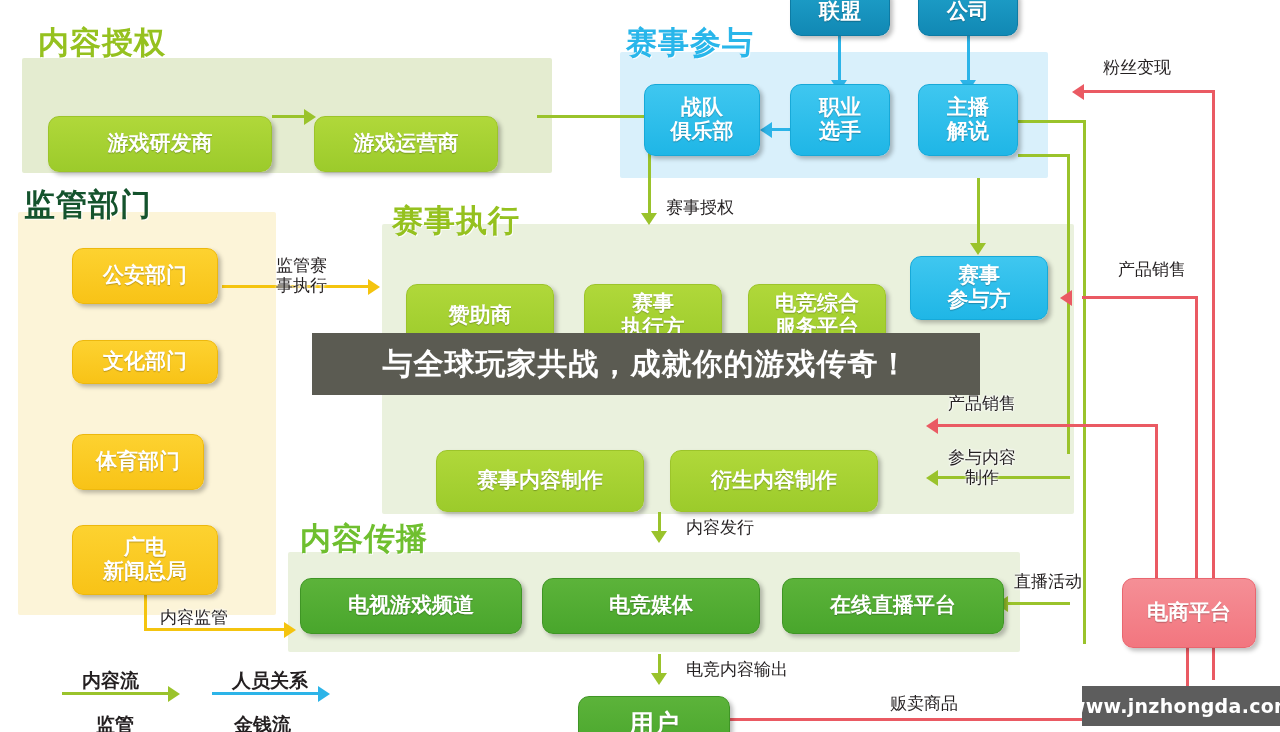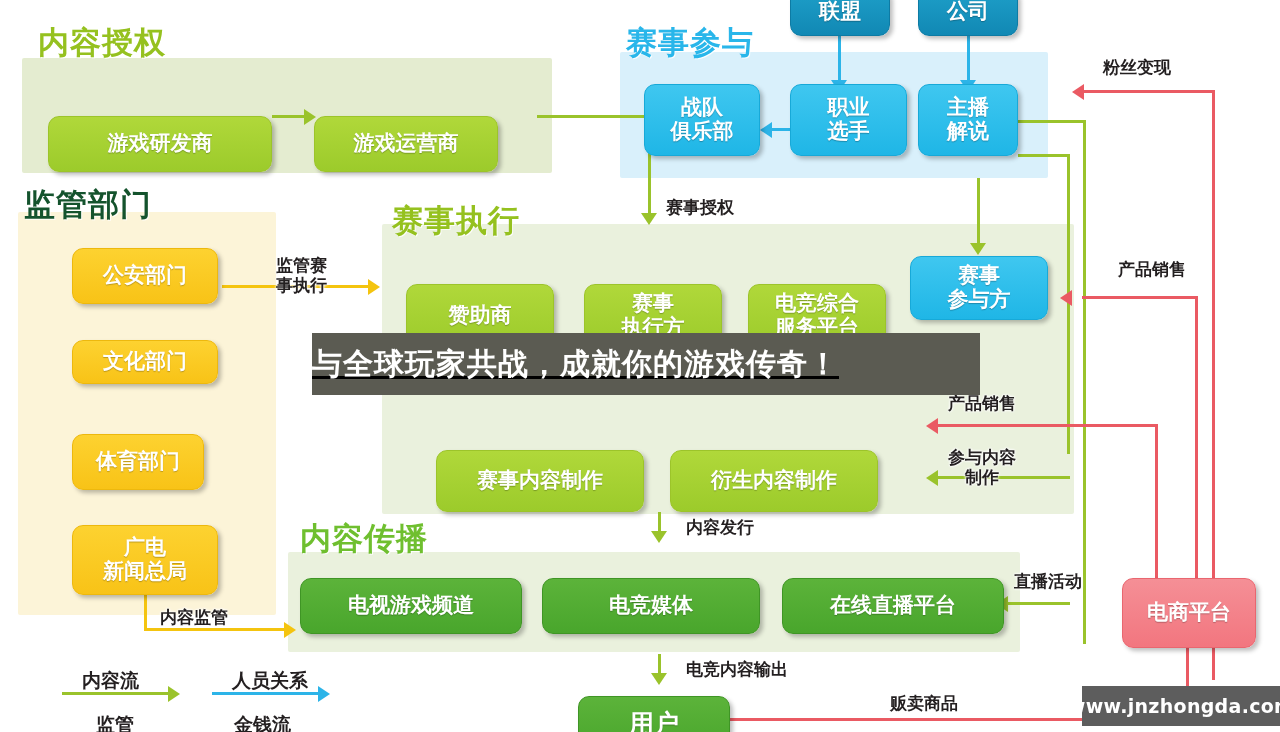--- a/index.html
+++ b/index.html
@@ -40,32 +40,32 @@
   .pink{background:linear-gradient(#f58f96,#f2767f);border:1px solid #e9666f;}
 
   
   .ln{position:absolute;}
   .hline{height:3px;}
   .vline{width:3px;}
   .ah{position:absolute;width:0;height:0;}
 
   
   .elabel{
-    position:absolute;color:#231f20;font-weight:bold;
+    position:absolute;color:#231f20;font-weight:normal;
     white-space:pre-line;line-height:1.15;
     text-shadow:0 0 3px #fff,0 0 3px #fff,0 0 2px #fff;
   }
 
   
   .leg-text{position:absolute;color:#231f20;font-weight:bold;white-space:nowrap;}
 
   
   .overlay-banner{
     position:absolute;background:#5b5b52;
-    display:flex;align-items:center;justify-content:flex-start;text-decoration:underline;
+    display:flex;align-items:center;justify-content:center;
   }
   .overlay-banner span{
     color:#fff;font-weight:bold;letter-spacing:1px;white-space:nowrap;
   }
   .watermark{
     position:absolute;background:#5d5d5d;
     display:flex;align-items:center;justify-content:center;
   }
   .watermark span{color:#fff;font-weight:bold;letter-spacing:.3px;}
 </style>
@@ -166,21 +166,21 @@
   <div class="node yellow" style="left:72px;top:248px;width:146px;height:56px;font-size:21px;">公安部门</div>
   <div class="node yellow" style="left:72px;top:340px;width:146px;height:44px;font-size:21px;">文化部门</div>
   <div class="node yellow" style="left:72px;top:434px;width:132px;height:56px;font-size:21px;">体育部门</div>
   <div class="node yellow" style="left:72px;top:525px;width:146px;height:70px;font-size:21px;white-space:pre-line;">广电
 新闻总局</div>
 
   <div class="node teal" style="left:790px;top:-12px;width:100px;height:48px;font-size:21px;">联盟</div>
   <div class="node teal" style="left:918px;top:-12px;width:100px;height:48px;font-size:21px;">公司</div>
   <div class="node cyan" style="left:644px;top:84px;width:116px;height:72px;font-size:21px;white-space:pre-line;">战队
 俱乐部</div>
-  <div class="node cyan" style="left:790px;top:84px;width:117px;height:72px;font-size:21px;white-space:pre-line;">职业
+  <div class="node cyan" style="left:790px;top:84px;width:100px;height:72px;font-size:21px;white-space:pre-line;">职业
 选手</div>
   <div class="node cyan" style="left:918px;top:84px;width:100px;height:72px;font-size:21px;white-space:pre-line;">主播
 解说</div>
 
   <div class="node green" style="left:406px;top:256px;width:148px;height:64px;font-size:21px;">赞助商</div>
   <div class="node green" style="left:584px;top:256px;width:138px;height:64px;font-size:21px;white-space:pre-line;">赛事
 执行方</div>
   <div class="node green" style="left:748px;top:256px;width:138px;height:64px;font-size:21px;white-space:pre-line;">电竞综合
 服务平台</div>
   <div class="node cyan" style="left:910px;top:256px;width:138px;height:64px;font-size:21px;white-space:pre-line;">赛事

